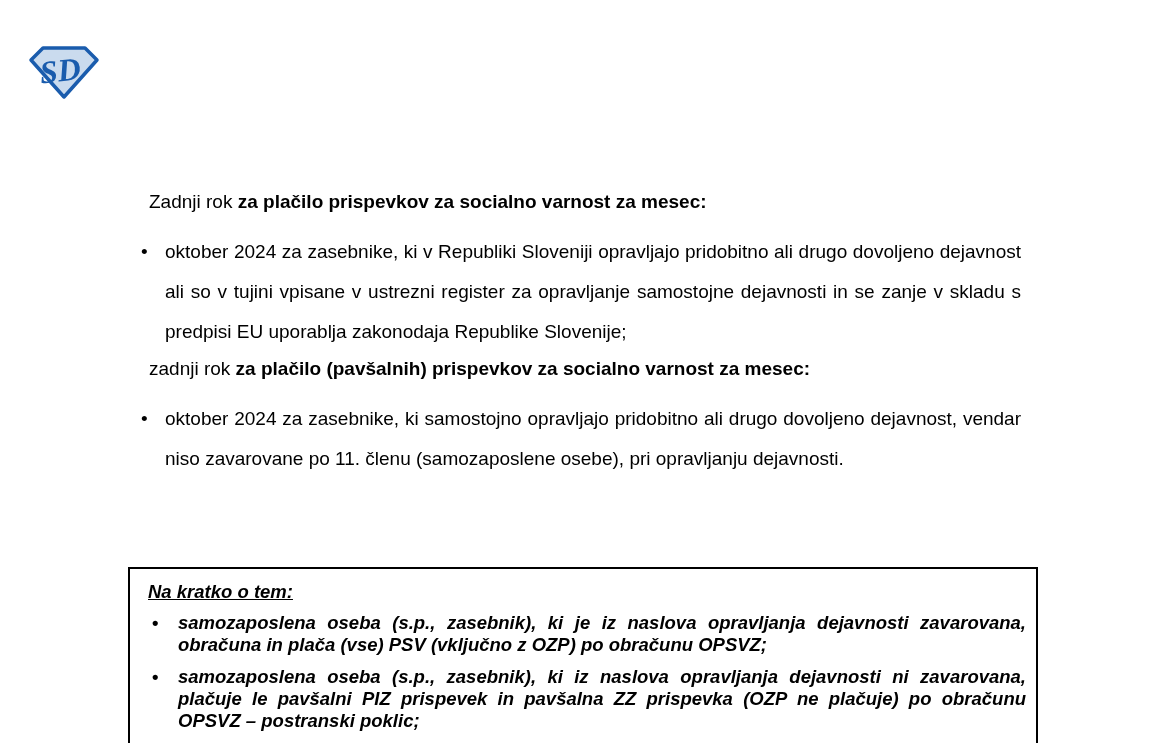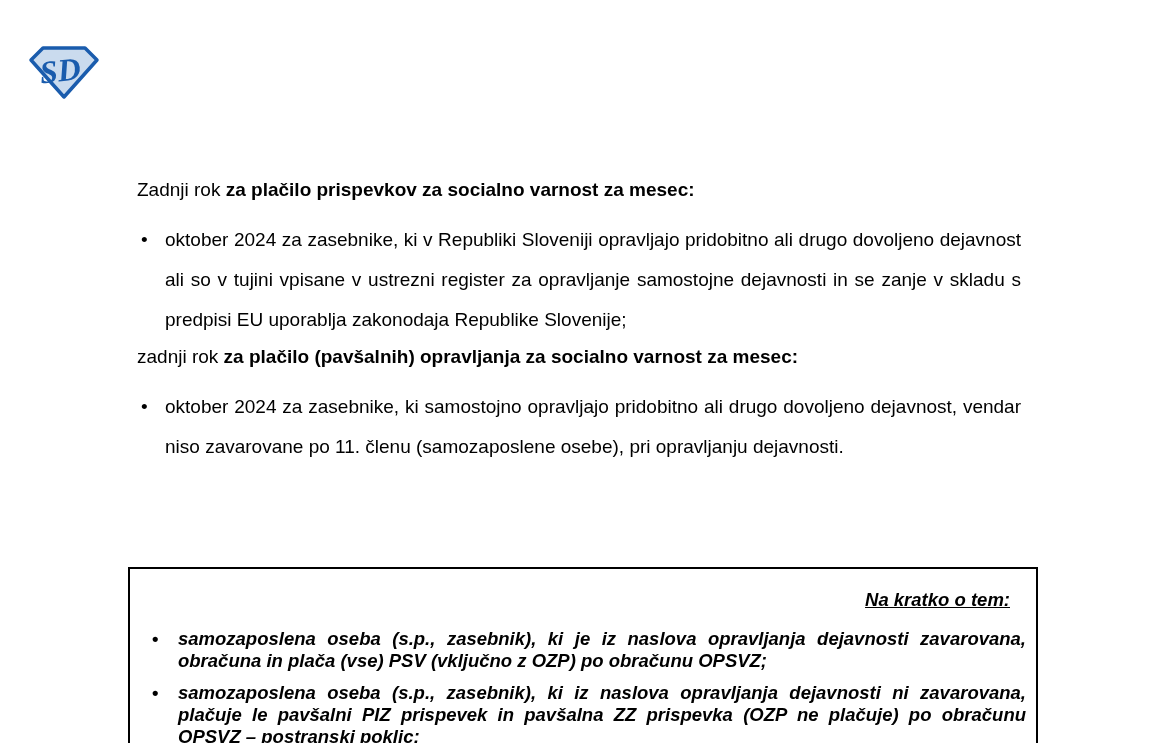--- a/index.html
+++ b/index.html
@@ -6,37 +6,36 @@
   .doc {
     position:relative;
     width:1157px; height:743px;
     background:#ffffff;
     overflow:hidden;
     font-family:"Liberation Sans", sans-serif;
     color:#000;
   }
   .logo { position:absolute; left:28px; top:44px; width:72px; height:56px; }
   .main { position:absolute; left:137px; top:176px; width:884px; font-size:19px; }
-  .heading { margin:0; line-height:27px; font-weight:normal; }
+  .heading { margin:12px; line-height:27px; font-weight:normal; }
   .heading b { font-weight:bold; }
   .heading.second { margin-top:3px; }
   .bullet { position:relative; padding-left:28px; text-align:justify; }
   .main .bullet { margin-top:17px; line-height:40px; }
   .bullet .dot { position:absolute; left:4px; top:0; text-align:left; }
   .bullet b { font-weight:normal; }
   .infobox {
     position:absolute; left:128px; top:567px; width:886px; height:240px;
     border:2px solid #000;
     padding:3px 10px 0 10px;
     font-size:18.5px; font-style:italic; font-weight:bold;
   }
   .infobox .box-title {
-    margin:16px; line-height:24px;
+    margin:8px; line-height:24px;
     text-decoration:underline;
-    text-align:right;
   }
   .infobox .bullet { padding-left:38px; line-height:22px; margin-top:6px; }
   .infobox .bullet .dot { left:12px; font-style:normal; }
   .infobox .bullet.b2 { margin-top:10px; }
   .infobox .bullet.b3 { margin-top:10px; }
 </style>
 </head>
 <body>
 
 <div class="doc">
@@ -49,21 +48,21 @@
   </div>
 
   <div class="main">
 
     <p class="heading"><span>Zadnji rok</span> <b>za plačilo prispevkov za socialno varnost za mesec:</b></p>
 
     <div class="bullet">
       <span class="dot">•</span><b>oktober 2024</b> <span>za zasebnike, ki v Republiki Sloveniji opravljajo pridobitno ali drugo dovoljeno dejavnost ali so v tujini vpisane v ustrezni register za opravljanje samostojne dejavnosti in se zanje v skladu s predpisi EU uporablja zakonodaja Republike Slovenije;</span>
     </div>
 
-    <p class="heading second"><span>zadnji rok</span> <b>za plačilo (pavšalnih) opravljanja za socialno varnost za mesec:</b></p>
+    <p class="heading second"><span>zadnji rok</span> <b>za plačilo (pavšalnih) prispevkov za socialno varnost za mesec:</b></p>
 
     <div class="bullet">
       <span class="dot">•</span><b>oktober 2024</b> <span>za zasebnike, ki samostojno opravljajo pridobitno ali drugo dovoljeno dejavnost, vendar niso zavarovane po 11. členu (samozaposlene osebe), pri opravljanju dejavnosti.</span>
     </div>
 
   </div>
 
   <div class="infobox">
     <p class="box-title">Na kratko o tem:</p>
 

